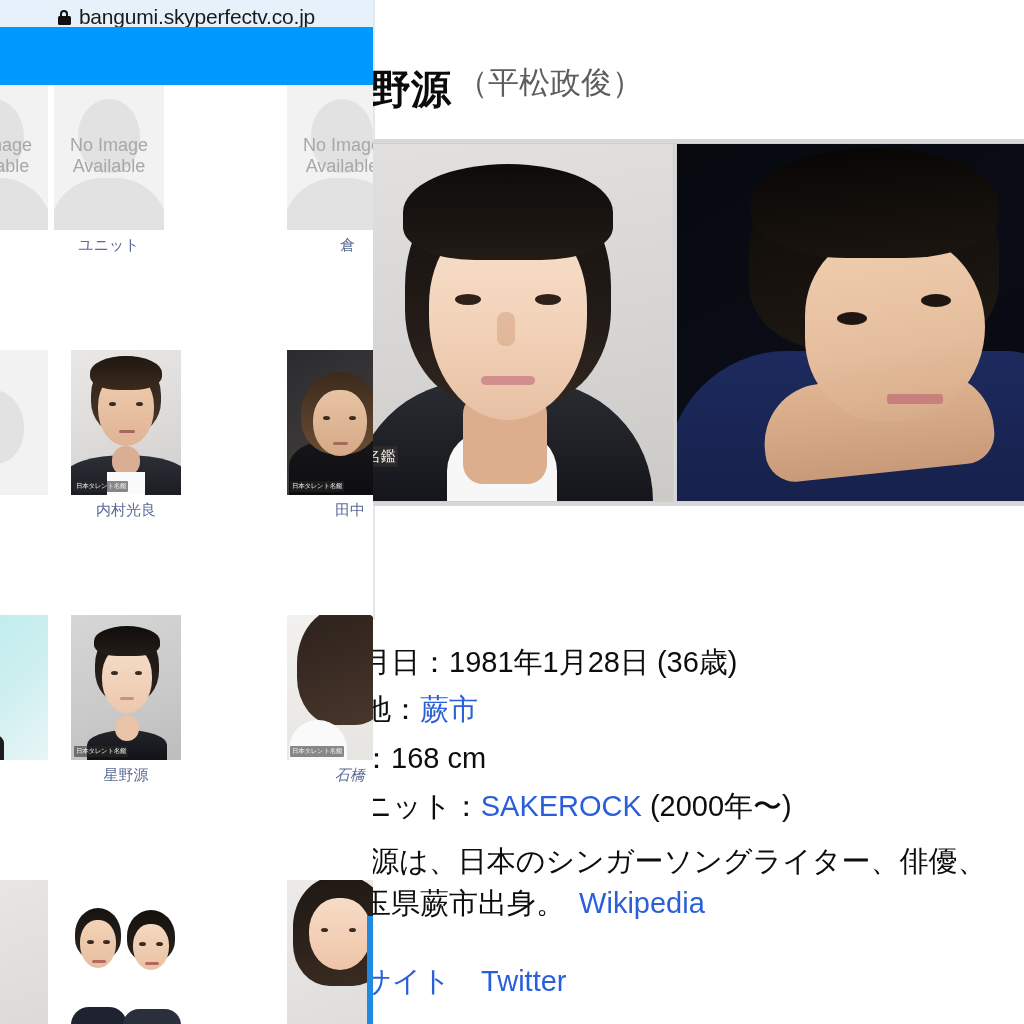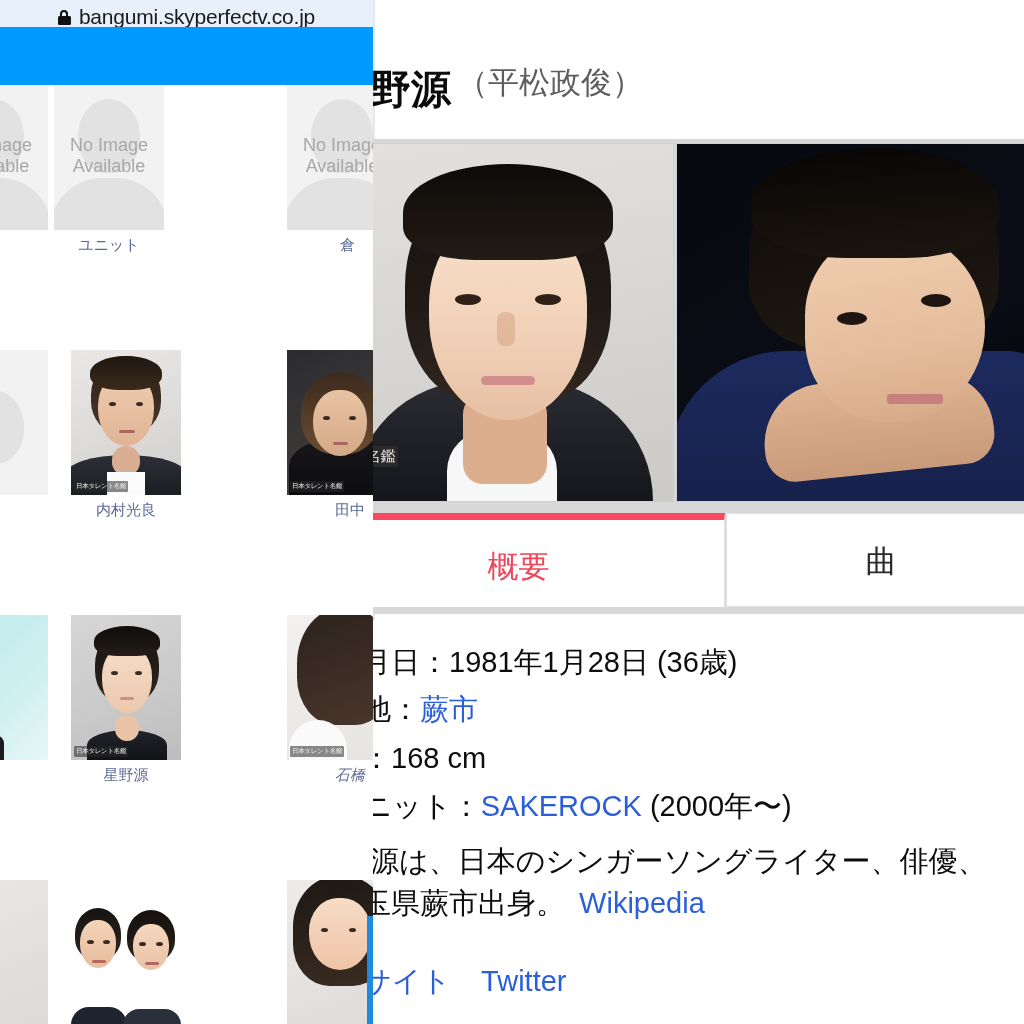--- a/index.html
+++ b/index.html
@@ -568,28 +568,20 @@
           <div class="face-hair" style="left:72px;top:6px;width:250px;height:200px;background:linear-gradient(170deg,#0a0806,#211a14);border-radius:52% 52% 34% 34%;"></div>
           <div class="face-skin" style="left:128px;top:88px;width:180px;height:190px;background:linear-gradient(170deg,#f1cfb1 0%,#e5bd9c 60%,#d4a886 100%);border-radius:44% 50% 50% 44%;"></div>
           <div class="face-hair" style="left:74px;top:4px;width:248px;height:110px;background:linear-gradient(175deg,#070504,#1c1610);border-radius:52% 52% 40% 40%;"></div>
           <div class="eye" style="left:160px;top:168px;width:30px;height:13px;background:#1f1611;"></div>
           <div class="eye" style="left:244px;top:150px;width:30px;height:13px;background:#1f1611;"></div>
           <div class="mouth" style="left:210px;top:250px;width:56px;height:10px;background:#c9807c;"></div>
         </div>
       </div>
     </div>
 
-    <div id="kp-tabs">
-      <div class="kp-tab" id="kp-tab-overview">
-        <span class="tab-label">概要</span>
-      </div>
-      <div class="kp-tab" id="kp-tab-songs">
-        <span class="tab-label">曲</span>
-      </div>
-    </div>
 
     <div id="kp-body">
 
       <div class="kp-line" id="kp-line-birth">
         <span class="lbl">年月日：</span><span class="num">1981年1月28日 (36歳)</span>
       </div>
 
       <div class="kp-line" id="kp-line-origin">
         <span class="lbl">身地：</span><span class="lnk">蕨市</span>
       </div>

